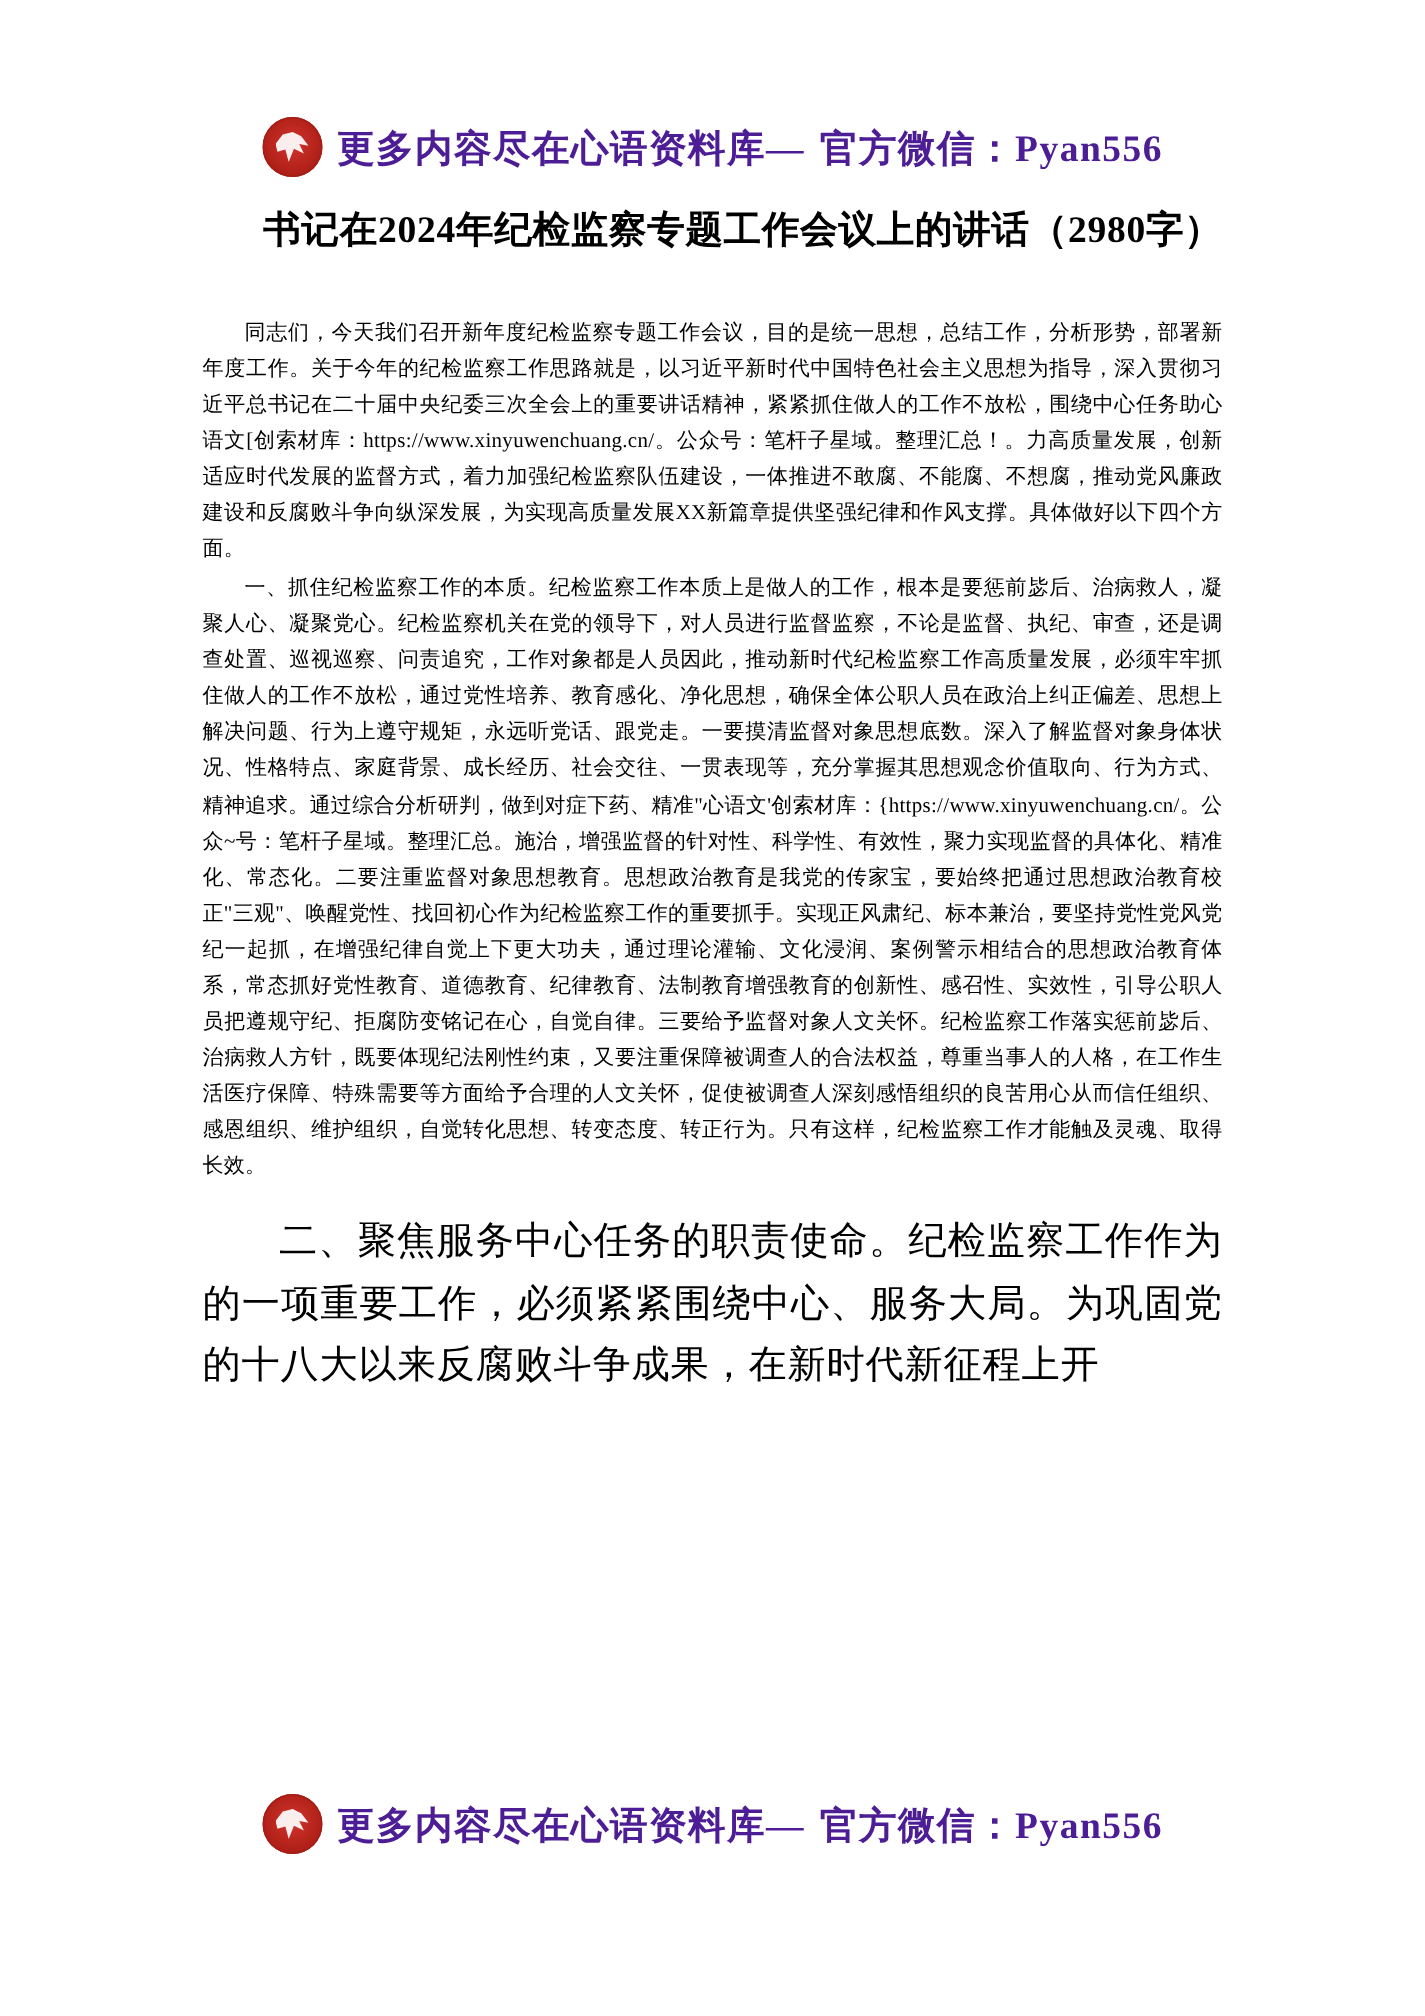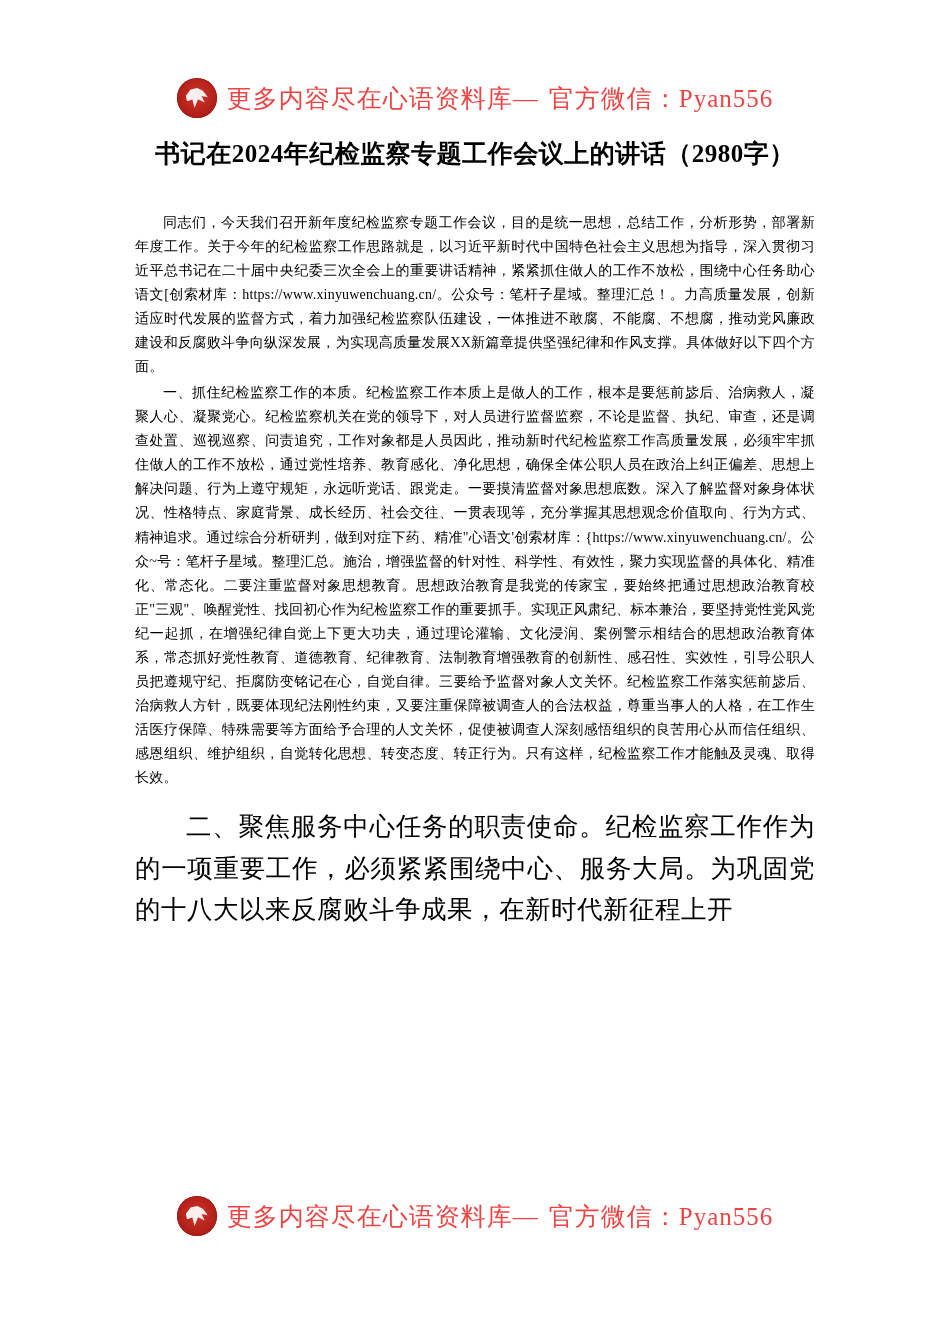--- a/index.html
+++ b/index.html
@@ -52,41 +52,41 @@
     position: absolute;
     left: 9px; top: 10px;
     width: 22px; height: 20px;
     background: #ffffff;
     clip-path: polygon(0% 40%, 22% 8%, 52% 0%, 78% 14%, 100% 46%, 72% 40%, 86% 72%, 56% 56%, 40% 100%, 30% 58%, 6% 66%);
     opacity: .92;
   }
   .wm-text {
     font-family: "Liberation Serif", "DejaVu Serif", serif;
     font-size: 25px;
-    font-weight: 400;
-    color: #ef4444;
+    font-weight: 700;
+    color: #4c1d95;
     letter-spacing: 1px;
     white-space: nowrap;
   }
 
   
   .doc {
     position: absolute;
     left: 135px;
     top: 135px;
     width: 680px;
   }
 
   .doc-title {
     font-size: 25px;
     font-weight: 700;
     line-height: 1.5;
     letter-spacing: .5px;
     margin: 0 0 38px 0;
-    text-align: center;
+    text-align: right;
     font-family: "Liberation Serif", "DejaVu Serif", serif;
   }
 
   p.para {
     margin: 0 0 2px 0;
     font-size: 14px;
     line-height: 1.72;
     text-align: justify;
     text-justify: inter-ideograph;
     letter-spacing: .2px;

